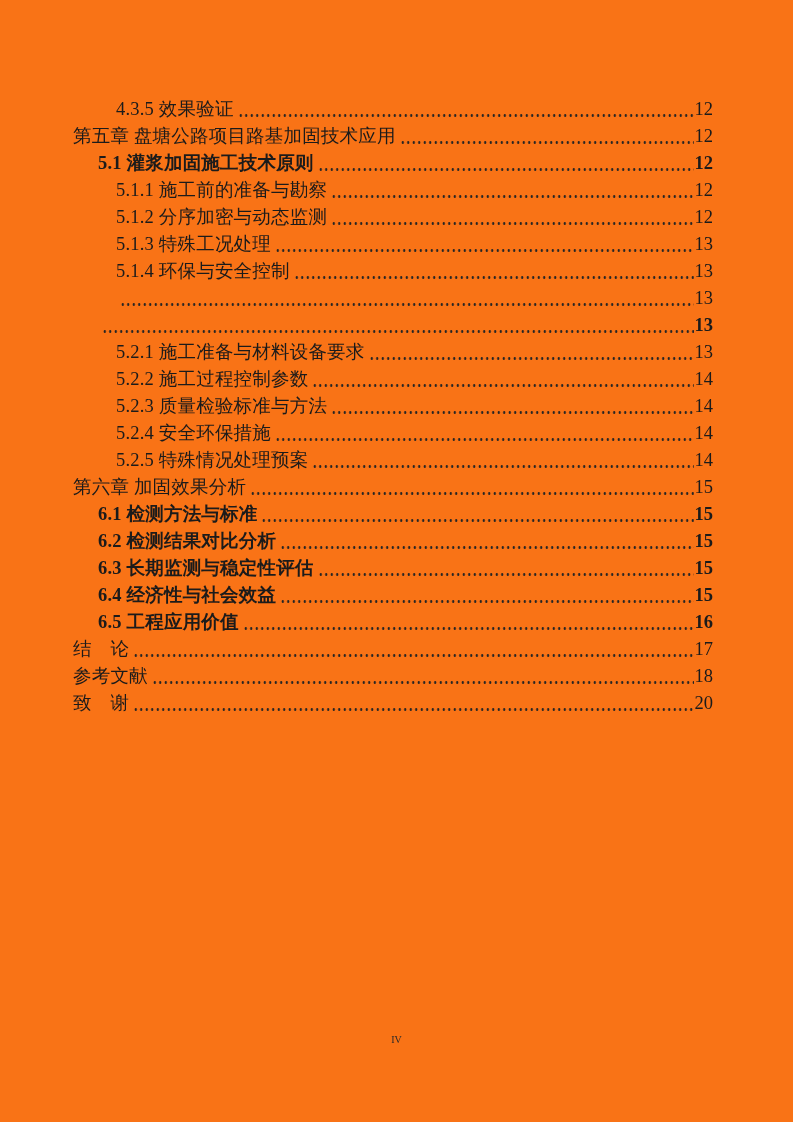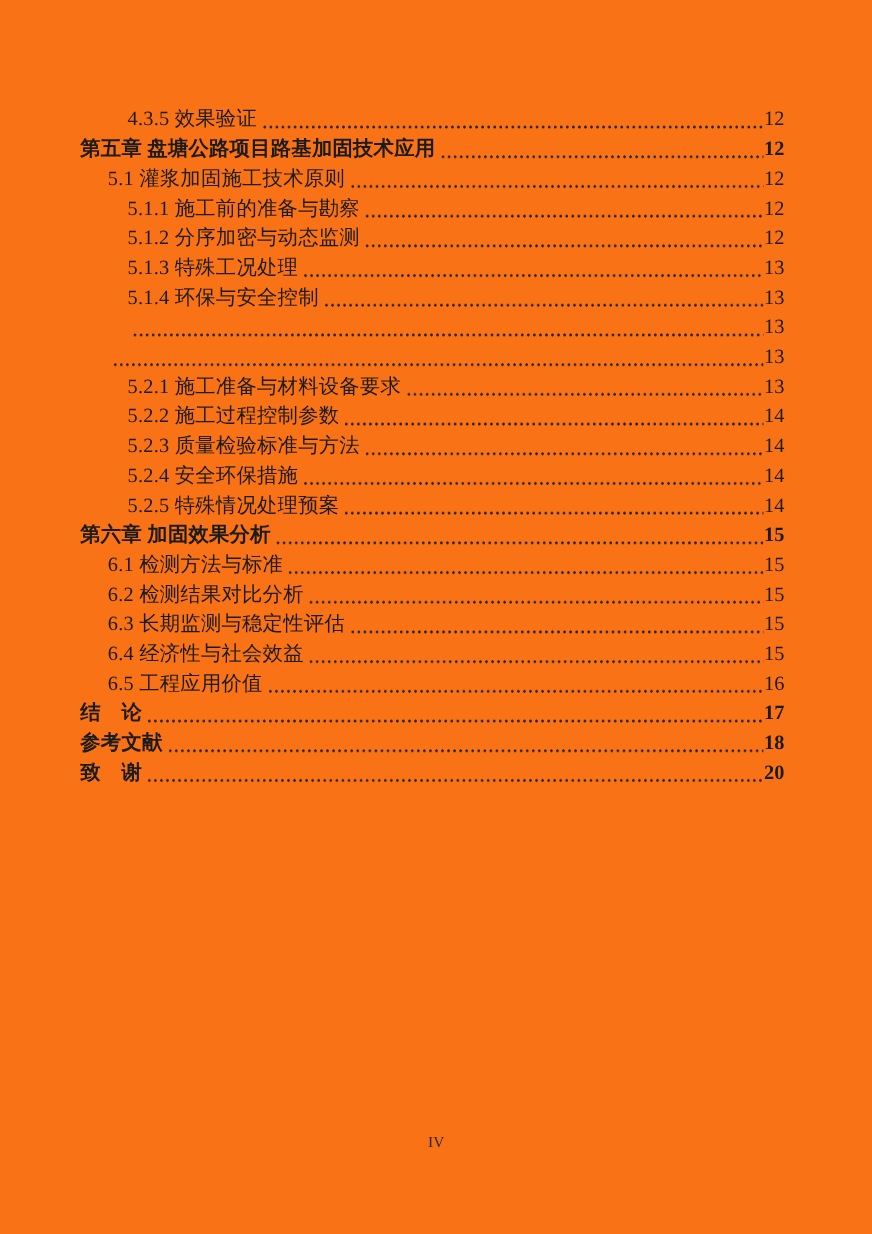--- a/index.html
+++ b/index.html
@@ -27,22 +27,22 @@
     right: 80px;
   }
   .toc-row {
     display: flex;
     align-items: stretch;
     height: 27px;
     line-height: 27px;
     font-size: 18.5px;
     white-space: nowrap;
   }
-  .toc-row.lvl1 { padding-left: 0; font-weight: bold; }
-  .toc-row.lvl2 { padding-left: 25px; }
+  .toc-row.lvl1 { padding-left: 0; }
+  .toc-row.lvl2 { padding-left: 25px; font-weight: bold; }
   .toc-row.lvl3 { padding-left: 43px; }
   .toc-title {
     white-space: nowrap;
     letter-spacing: 0.2px;
   }
   .toc-dots {
     flex: 1 1 auto;
     margin: 0 1px 0 4px;
     background-image: radial-gradient(circle, #242424 1.05px, rgba(0,0,0,0) 1.45px);
     background-size: 5.5px 3px;
@@ -52,21 +52,21 @@
   }
   .toc-page {
     white-space: nowrap;
   }
   .footer {
     position: absolute;
     top: 1031px;
     left: 0;
     width: 100%;
     text-align: center;
-    font-size: 14px;
+    font-size: 10px;
     line-height: 18px;
     color: #2a2a2a;
   }
 </style>
 </head>
 <body>
 
 <div class="page">
   <main class="toc">
       <div class="toc-row lvl3">

